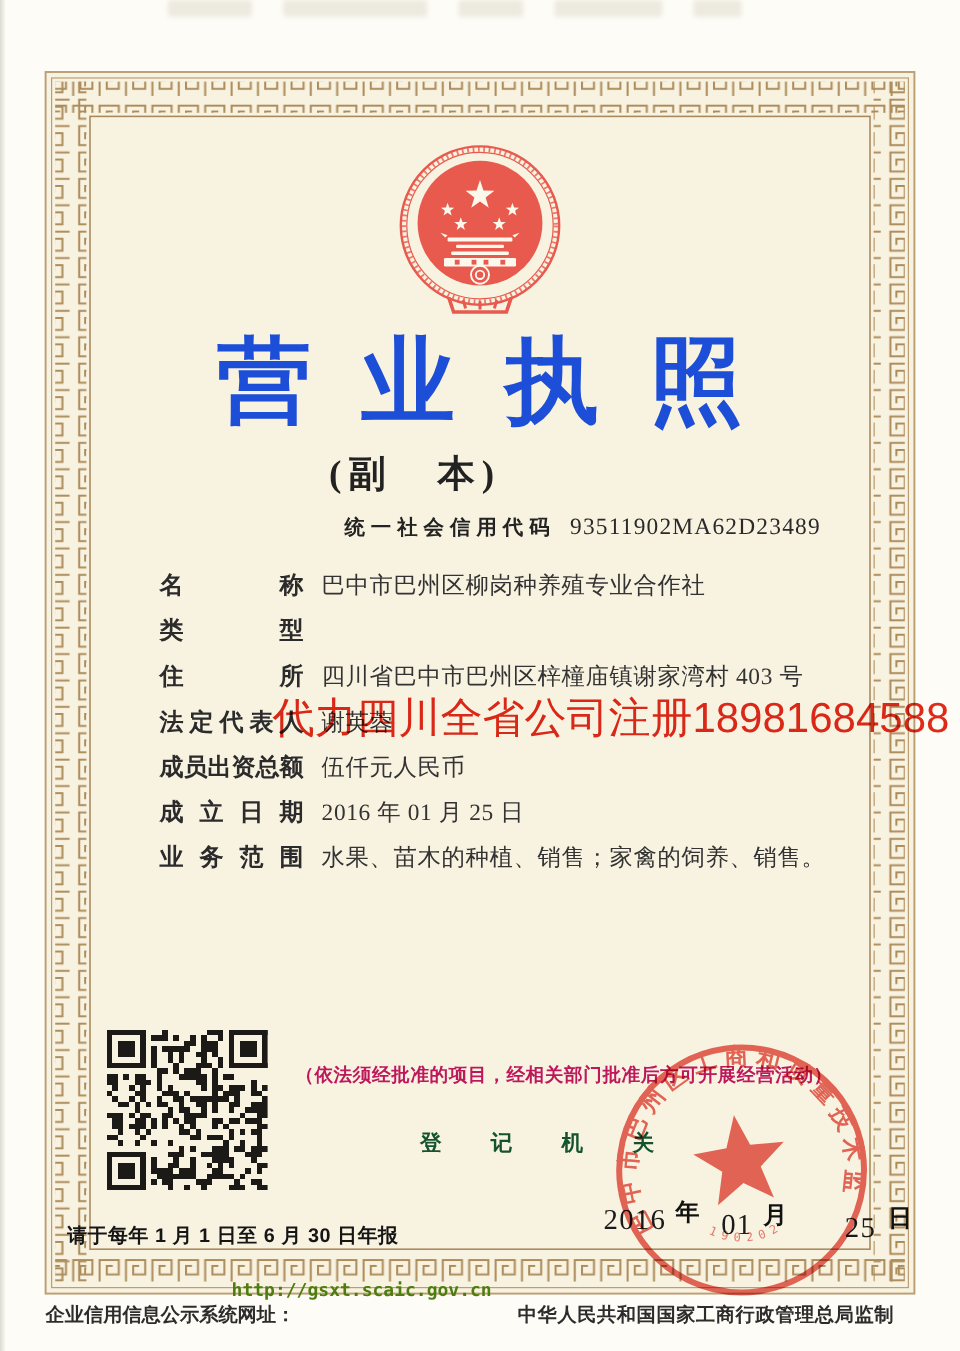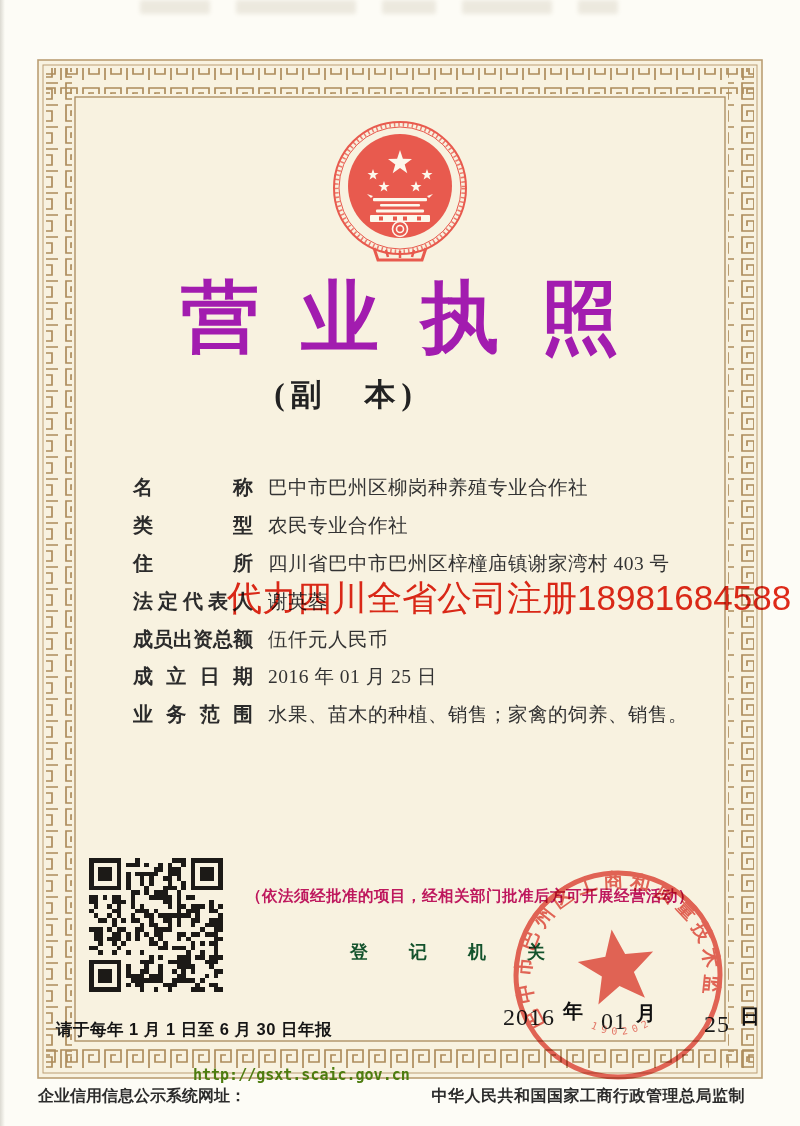--- a/index.html
+++ b/index.html
@@ -33,21 +33,21 @@
 
   .content { position: absolute; left: 0; top: 0; width: 800px; height: 1126px; }
 
   .emblem { position: absolute; left: 329px; top: 114px; }
 
   .title {
     position: absolute; top: 266px; left: 0; width: 800px;
     text-align: center;
     font-size: 78px; font-weight: 900;
     letter-spacing: 42px; text-indent: 42px;
-    color: #a21caf;
+    color: #1d4ed8;
     font-family: "Liberation Serif", "DejaVu Serif", serif;
   }
   .subtitle {
     position: absolute; top: 374px; left: 0; width: 692px;
     text-align: center;
     font-size: 31px; font-weight: 700; color: #222;
     letter-spacing: 6px;
   }
   .credit-line { position: absolute; top: 428px; left: 287px; white-space: nowrap; }
   .credit-line .lbl {
@@ -191,35 +191,38 @@
       </g>
       <g stroke="#fdf8ec" fill="none" stroke-width="1.6">
         <circle cx="0" cy="43" r="7.5"></circle>
         <circle cx="0" cy="43" r="3.5"></circle>
       </g>
     </svg>
 
     <div class="title">营业执照</div>
     <div class="subtitle">(副　本)</div>
 
+    <div class="credit-line">
+      <span class="lbl">统一社会信用代码</span>
+      <span class="code">93511902MA62D23489</span>
+    </div>
 
     <div class="fields">
       <div class="frow">
         <span class="jlabel">
             <span>名</span>
             <span>称</span>
           </span>
         <span class="fval">巴中市巴州区柳岗种养殖专业合作社</span>
       </div>
       <div class="frow">
         <span class="jlabel">
             <span>类</span>
             <span>型</span>
           </span>
-        <span class="fval">农民专业合作社</span>
       </div>
       <div class="frow">
         <span class="jlabel">
             <span>住</span>
             <span>所</span>
           </span>
         <span class="fval">四川省巴中市巴州区梓橦庙镇谢家湾村 403 号</span>
       </div>
       <div class="frow">
         <span class="jlabel">

